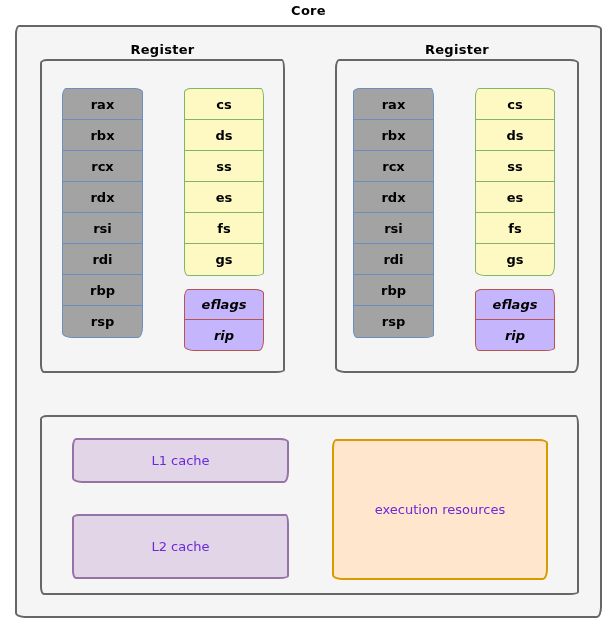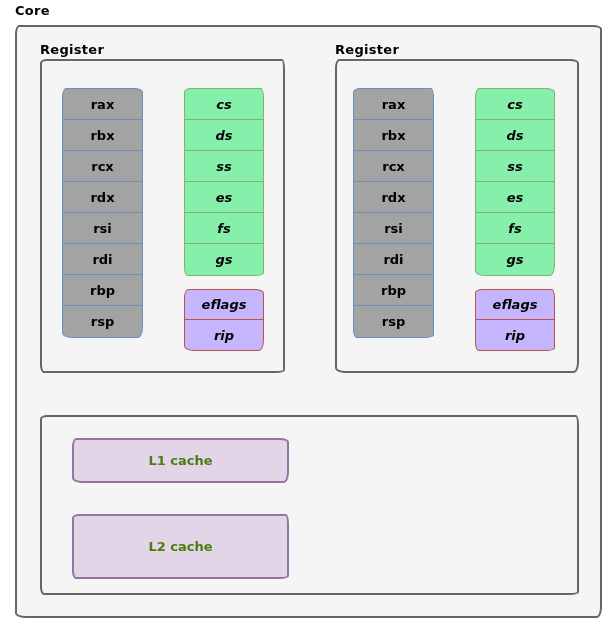--- a/index.html
+++ b/index.html
@@ -18,20 +18,21 @@
     position: absolute;
     border: 2px solid #666666;
     background: #f5f5f5;
   }
   
   .sk  { border-radius: 4px 9px 5px 10px / 9px 4px 11px 5px; }
   .sk2 { border-radius: 7px 3px 9px 4px / 4px 10px 3px 8px; }
 
   .label {
     position: absolute;
+    text-align: center;
     font-size: 13px;
     font-weight: 700;
     color: #000000;
     letter-spacing: 0.3px;
   }
 
   .col {
     position: absolute;
     border: 1.5px solid;
   }
@@ -42,32 +43,32 @@
     justify-content: center;
     font-size: 13px;
     font-weight: 700;
     color: #000000;
     border-bottom: 1.5px solid;
     border-color: inherit;
   }
   .cell:last-child { border-bottom: none; }
 
   .col.general { background: #a3a3a3; border-color: #6c8ebf; }
-  .col.segment { background: #86efac; border-color: #82b366; font-style: italic; }
+  .col.segment { background: #fef9c3; border-color: #82b366; }
   .col.special { background: #c4b5fd; border-color: #b85450; font-style: italic; }
   .col.special .cell { height: 30px; }
 
   .share-item {
     position: absolute;
     display: flex;
     align-items: center;
     justify-content: center;
     font-size: 13px;
-    font-weight: 700;
-    color: #4d7c0f;
+    font-weight: 400;
+    color: #6d28d9;
     border: 2px solid;
   }
   .cache { background: #e1d5e7; border-color: #9673a6; }
   .exec  { background: #ffe6cc; border-color: #d79b00; }
 
   
   .core-box   { left: 15px; top: 25px; width: 587px; height: 593px; }
   .core-label { left: 15px; top: 3px;  width: 587px; }
 
   .reg-box-l   { left: 40px;  top: 59px; width: 245px; height: 314px; }
@@ -149,14 +150,15 @@
 
   <div class="col special sk2 spec-r">
     <div class="cell">eflags</div>
     <div class="cell">rip</div>
   </div>
 
   <div class="box sk2 share-box"></div>
 
   <div class="share-item cache sk l1">L1 cache</div>
   <div class="share-item cache sk2 l2">L2 cache</div>
+  <div class="share-item exec sk xres">execution resources</div>
 
 </div>
 
 </body></html>

